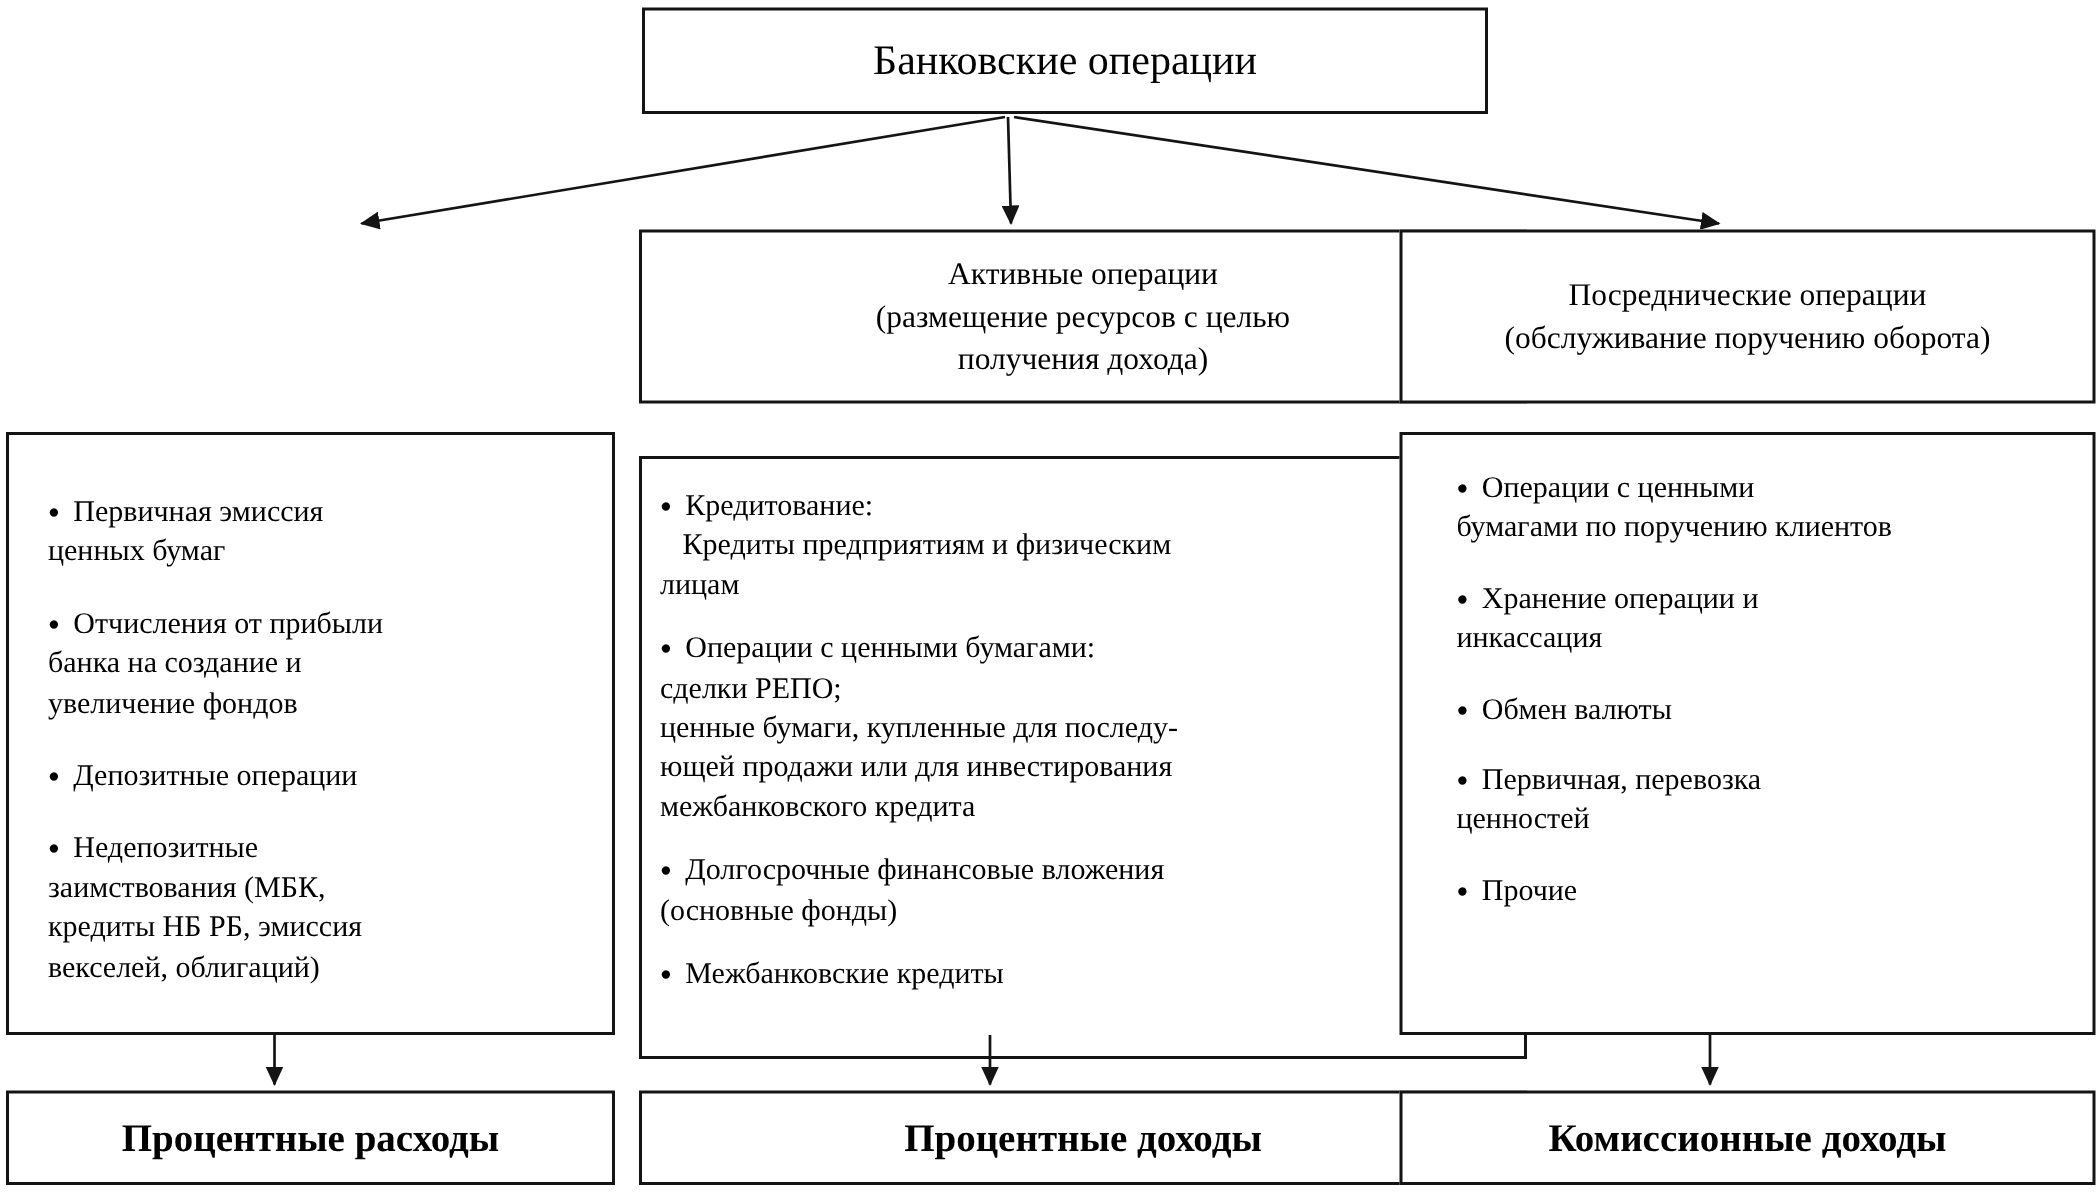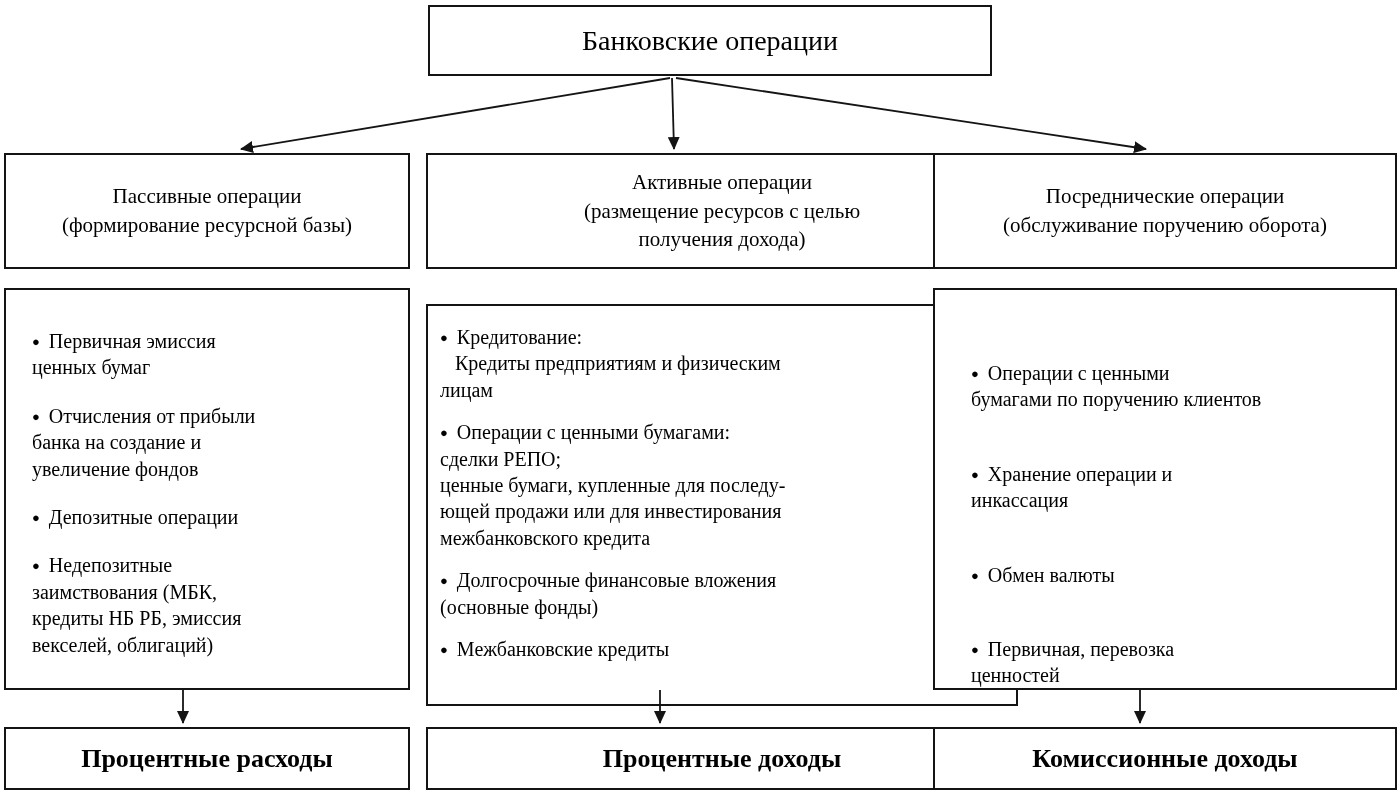--- a/index.html
+++ b/index.html
@@ -26,21 +26,21 @@
   .col1 { left: 426px; width: 592px; }
   .col2 { left: 933px; width: 464px; }
 
   .detail-box { top: 288px; height: 402px; font-size: 20px; line-height: 1.32; }
   .detail-box.col0 { padding: 38px 10px 8px 26px; }
   .detail-box.col1 { padding: 18px 8px 8px 12px; margin-top: 16px; }
   .detail-box.col2 { padding: 22px 10px 8px 36px; }
 
   .item { margin-bottom: 16px; }
   .detail-box.col0 .item { margin-bottom: 22px; }
-  .detail-box.col2 .item { margin-bottom: 21px; margin-top: 48px; }
+  .detail-box.col2 .item { margin-bottom: 21px; }
   .bullet {
     display: inline-block;
     font-size: 13px;
     margin-right: 9px;
     position: relative; top: -2px;
   }
 
   .result-box { top: 727px; height: 63px; font-size: 26px; font-weight: bold; }
 
   svg.arrows { position: absolute; left: 0; display: block; }
@@ -60,24 +60,20 @@
     <defs>
       <marker id="ah" markerUnits="userSpaceOnUse" markerWidth="14" markerHeight="12" refX="12" refY="6" orient="auto">
         <path d="M0,0 L13,6 L0,12 Z" fill="#141414"></path>
       </marker>
     </defs>
     <line x1="670" y1="1" x2="241" y2="72" stroke="#141414" stroke-width="1.8" marker-end="url(#ah)"></line>
     <line x1="672" y1="1" x2="674" y2="72" stroke="#141414" stroke-width="1.8" marker-end="url(#ah)"></line>
     <line x1="676" y1="1" x2="1146" y2="72" stroke="#141414" stroke-width="1.8" marker-end="url(#ah)"></line>
   </svg>
 
-  <div class="box cat-box col0 center-flex">
-    <span class="multiline">Пассивные операции
-(формирование ресурсной базы)</span>
-  </div>
   <div class="box cat-box col1 center-flex">
     <span class="multiline">Активные операции
 (размещение ресурсов с целью
 получения дохода)</span>
   </div>
   <div class="box cat-box col2 center-flex">
     <span class="multiline">Посреднические операции
 (обслуживание поручению оборота)</span>
   </div>
 

